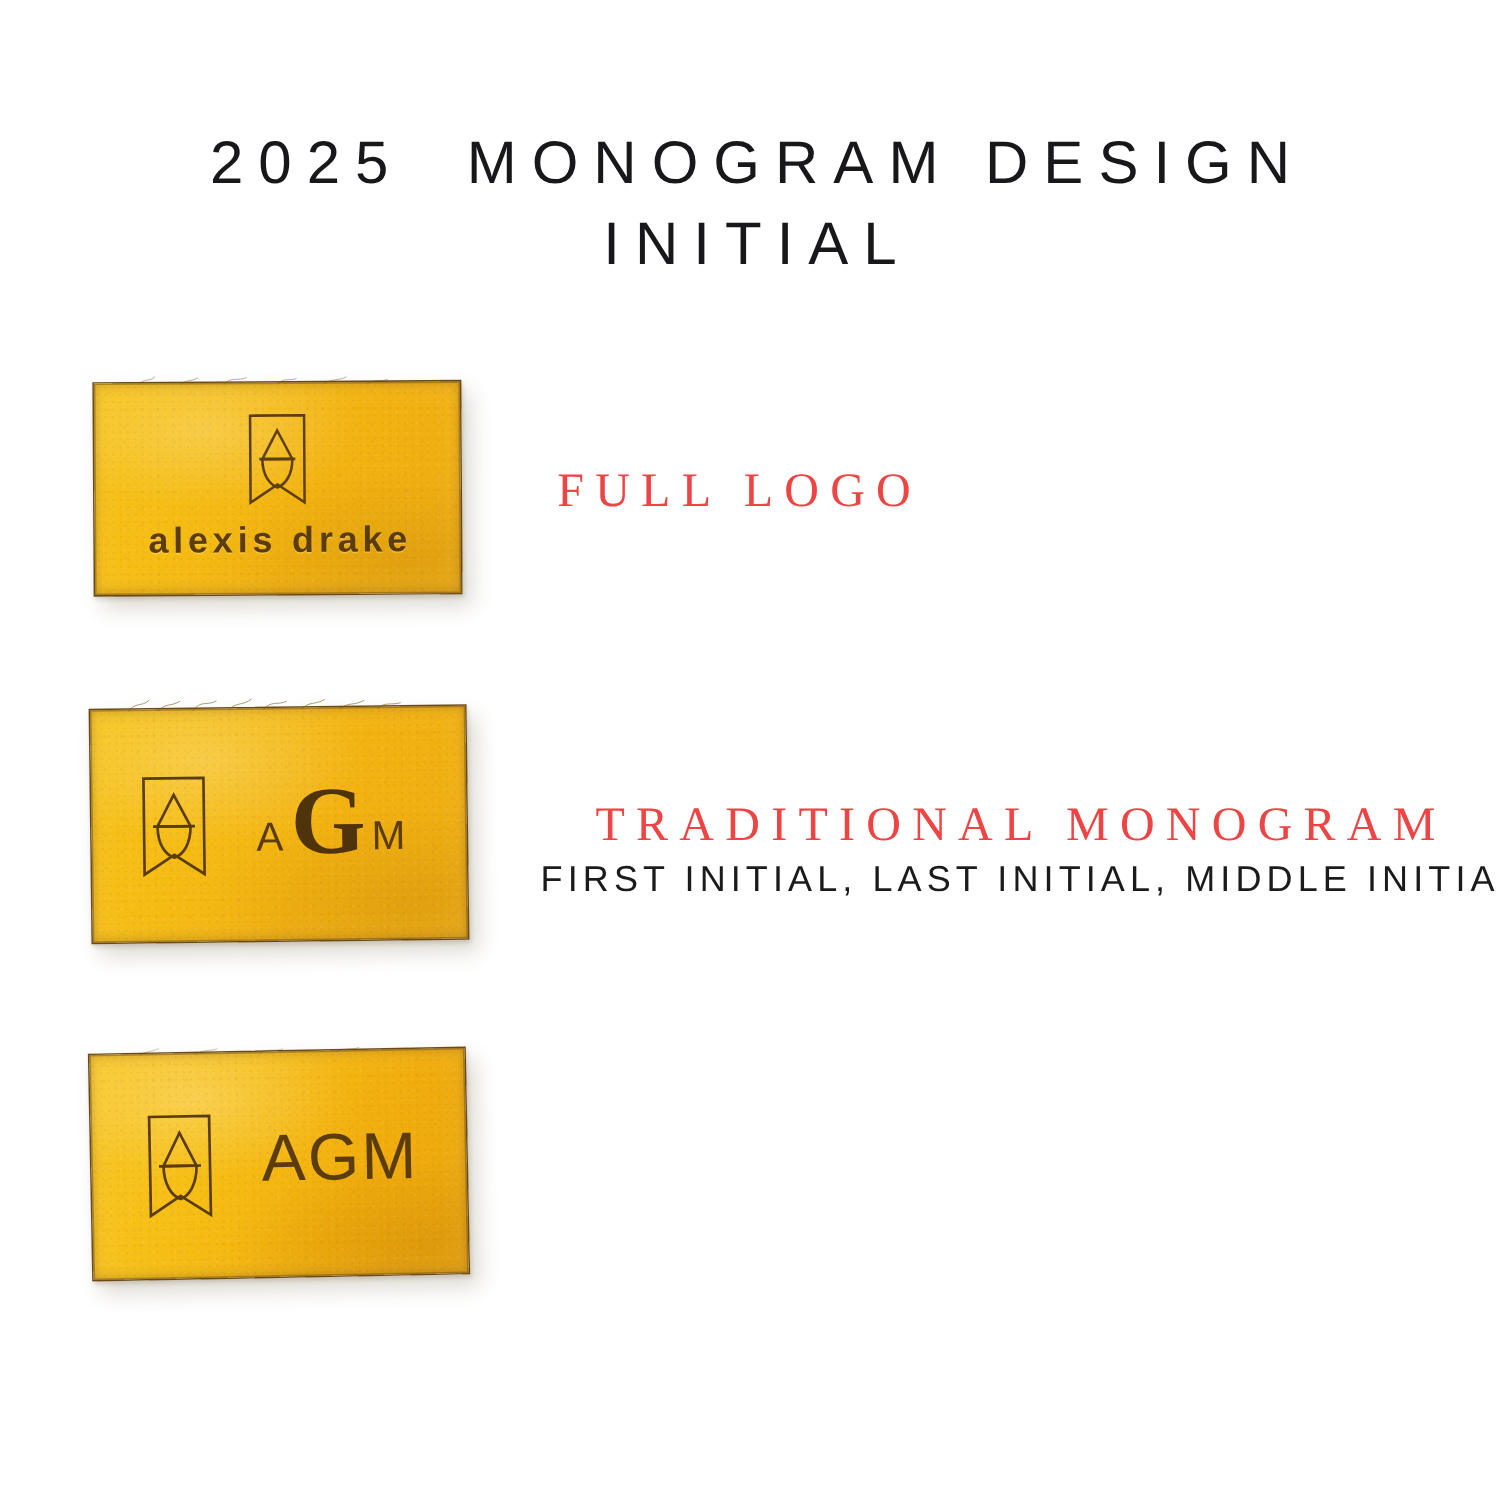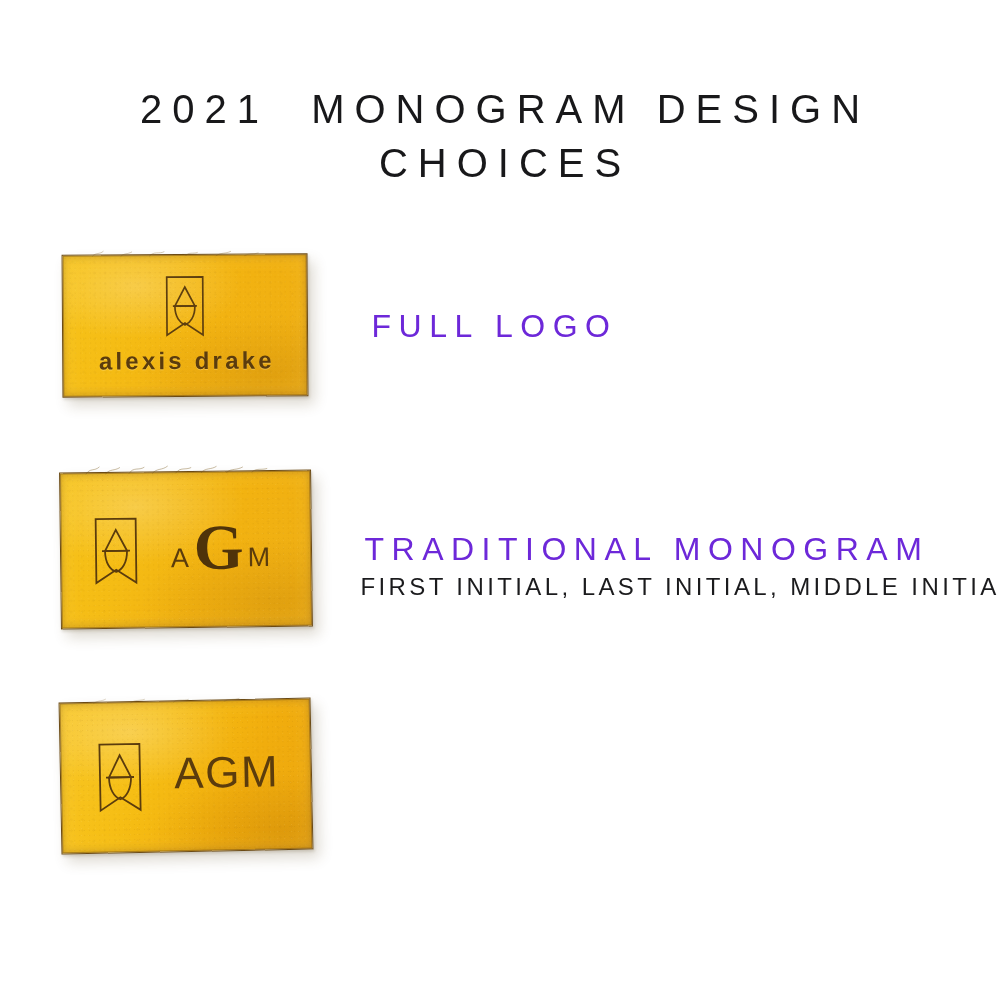--- a/index.html
+++ b/index.html
@@ -198,58 +198,58 @@
     line-height: 1;
     letter-spacing: 1.5px;
     color: #5b3c0d;
     text-indent: 1.5px;
   }
 
   
   .label-block { position: absolute; }
 
   .label-main {
-    font-family: Liberation Sans, sans-serif;
+    font-family: Liberation Serif, serif;
     font-weight: 300;
     font-size: 32px;
     line-height: 38px;
     letter-spacing: 7.5px;
-    color: #6d28d9;
+    color: #ef4444;
     text-indent: 7.5px;
     white-space: nowrap;
   }
   .label-sub {
     font-family: "Liberation Sans", sans-serif;
     font-weight: 300;
     font-size: 24px;
     line-height: 30px;
     letter-spacing: 3.4px;
     color: #1b1b1d;
     text-indent: 3.4px;
     white-space: nowrap;
     margin-top: 4px;
   }
 
   #label-full-logo   { left: 364px; top: 307px; }
   #label-traditional { left: 357px; top: 530px; text-align: center; width: 640px; }
   #label-modern      { left: 320px; top: 755px; text-align: center; width: 660px; }
 
   #label-traditional .label-main,
-  #label-modern .label-main { text-align: left; }
+  #label-modern .label-main { text-align: center; }
   #label-traditional .label-sub,
   #label-modern .label-sub { text-align: center; }
 </style>
 </head>
 <body>
 
 <div id="page">
 
   <div class="title-block">
-    <span class="title-line">2021  MONOGRAM DESIGN</span>
-    <span class="title-line">CHOICES</span>
+    <span class="title-line">2025  MONOGRAM DESIGN</span>
+    <span class="title-line">INITIAL</span>
   </div>
 
   <div class="tag" id="tag-full-logo">
     <svg class="fibers" viewBox="0 0 200 12" preserveAspectRatio="none">
       <g stroke="#7a5a1c" stroke-width="0.45" fill="none" opacity="0.75">
         <path d="M10 11 C14 6 18 9 22 5"></path>
         <path d="M40 11 C44 7 47 9 52 6"></path>
         <path d="M70 11 C75 5 80 9 86 6"></path>
         <path d="M108 11 C112 6 116 9 121 7"></path>
         <path d="M140 11 C146 7 150 9 156 6"></path>

